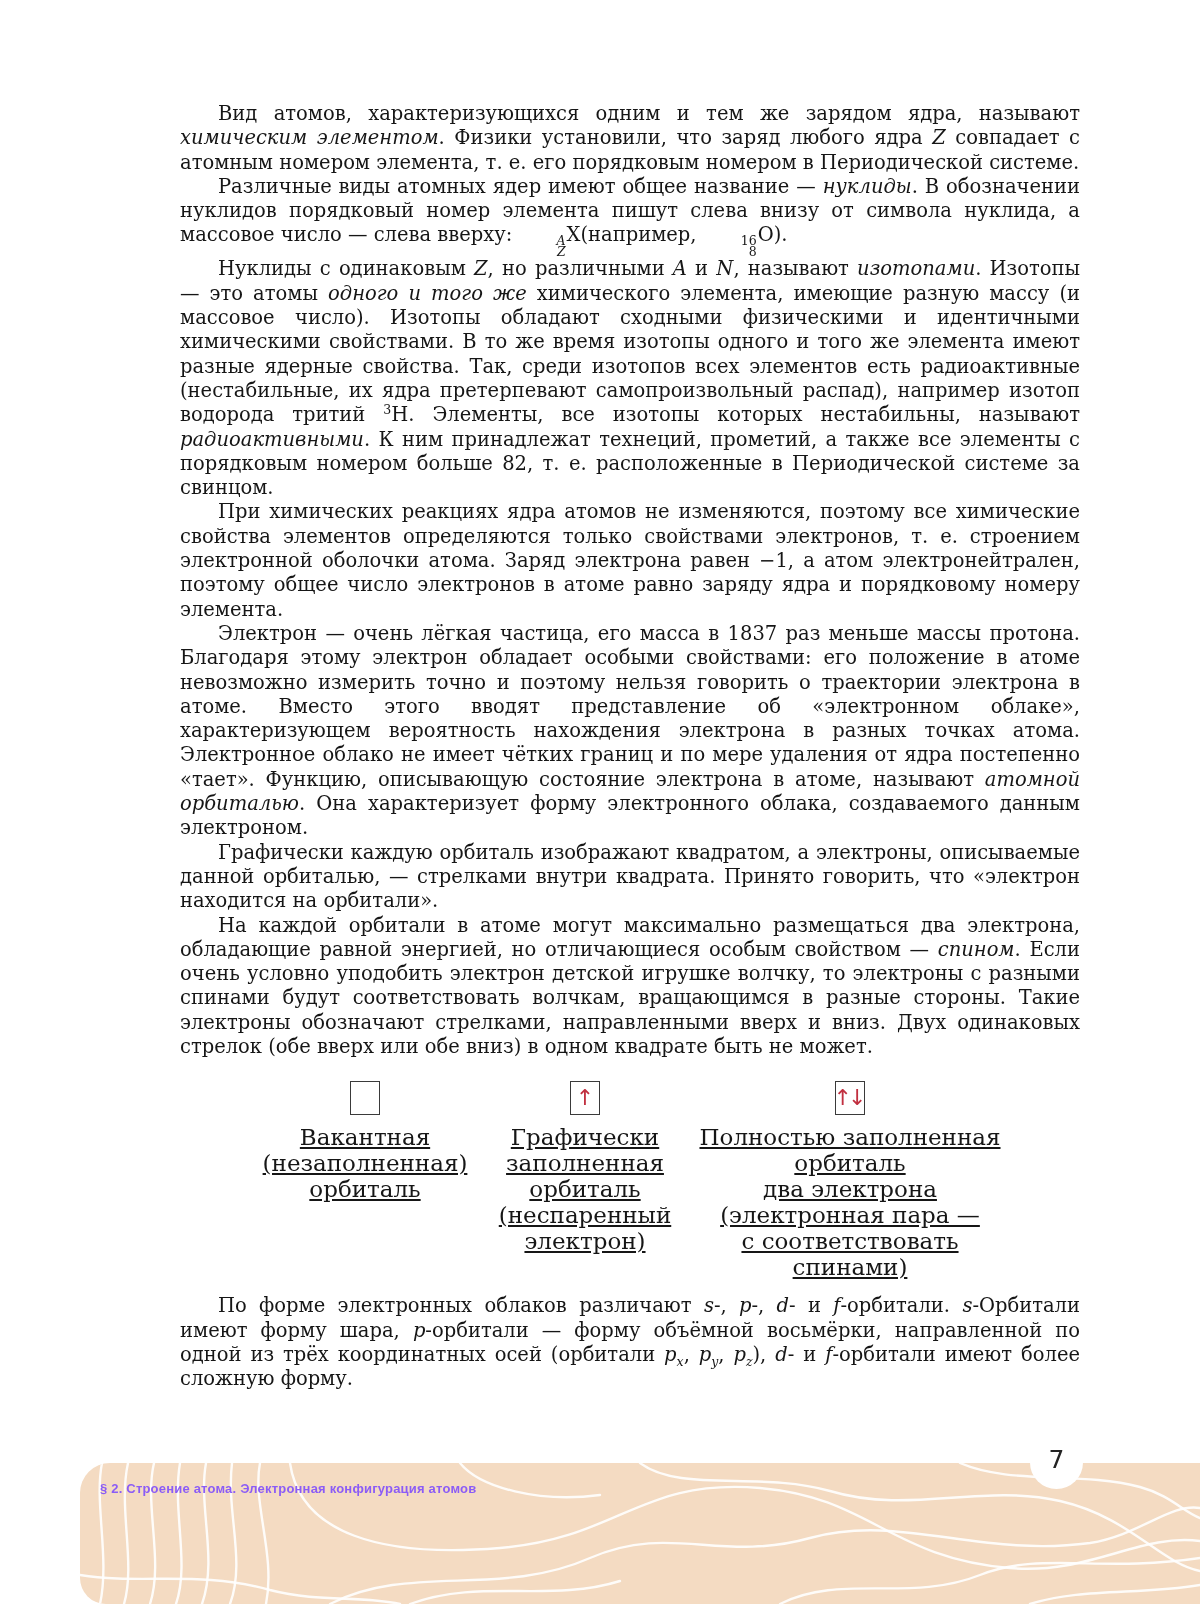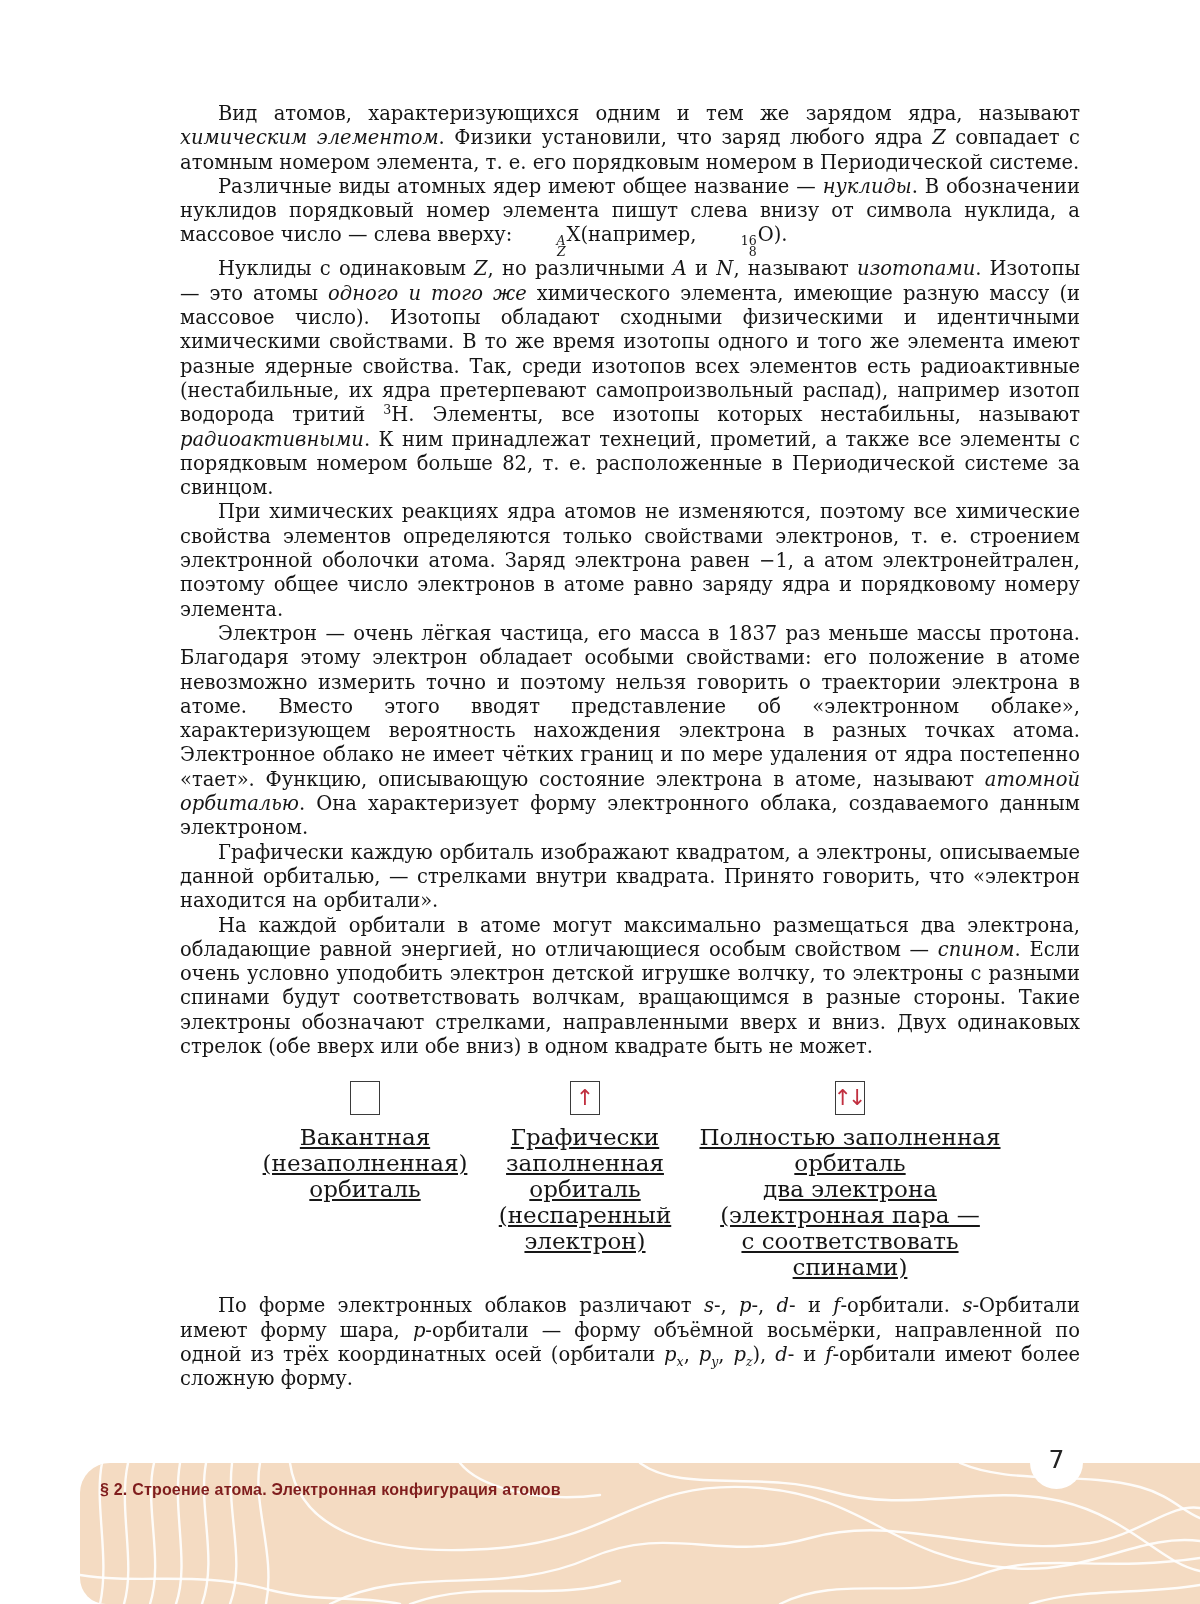--- a/index.html
+++ b/index.html
@@ -28,22 +28,22 @@
   .arrow{color:#c13040;font-size:22px;line-height:1;font-family:"DejaVu Sans","Liberation Sans",sans-serif;margin:0 -2px;}
   .caption{font-size:23px;line-height:26px;text-decoration:underline;}
   
   .footer-band{
     position:absolute;left:80px;top:1463px;width:1120px;height:141px;
     background:#f4dbc2;border-radius:30px 0 0 26px;overflow:hidden;
   }
   .footer-band svg{position:absolute;left:0;top:0;width:100%;height:100%;}
   .footer-title{
     position:absolute;left:100px;top:1481px;z-index:3;
-    font-family:"Liberation Sans","DejaVu Sans",sans-serif;font-weight:700;font-size:16px;
-    color:#7f1d1d;letter-spacing:0.2px;
+    font-family:"Liberation Sans","DejaVu Sans",sans-serif;font-weight:700;font-size:13px;
+    color:#8b5cf6;letter-spacing:0.2px;
   }
   .page-bubble{
     position:absolute;left:1030px;top:1436px;width:53px;height:53px;background:#ffffff;border-radius:50%;
     display:flex;align-items:center;justify-content:center;z-index:2;
   }
   .page-number{font-family:"DejaVu Sans","Liberation Sans",sans-serif;font-size:25px;color:#232323;transform:translateY(-3px);}
 </style>
 </head>
 <body>
 

